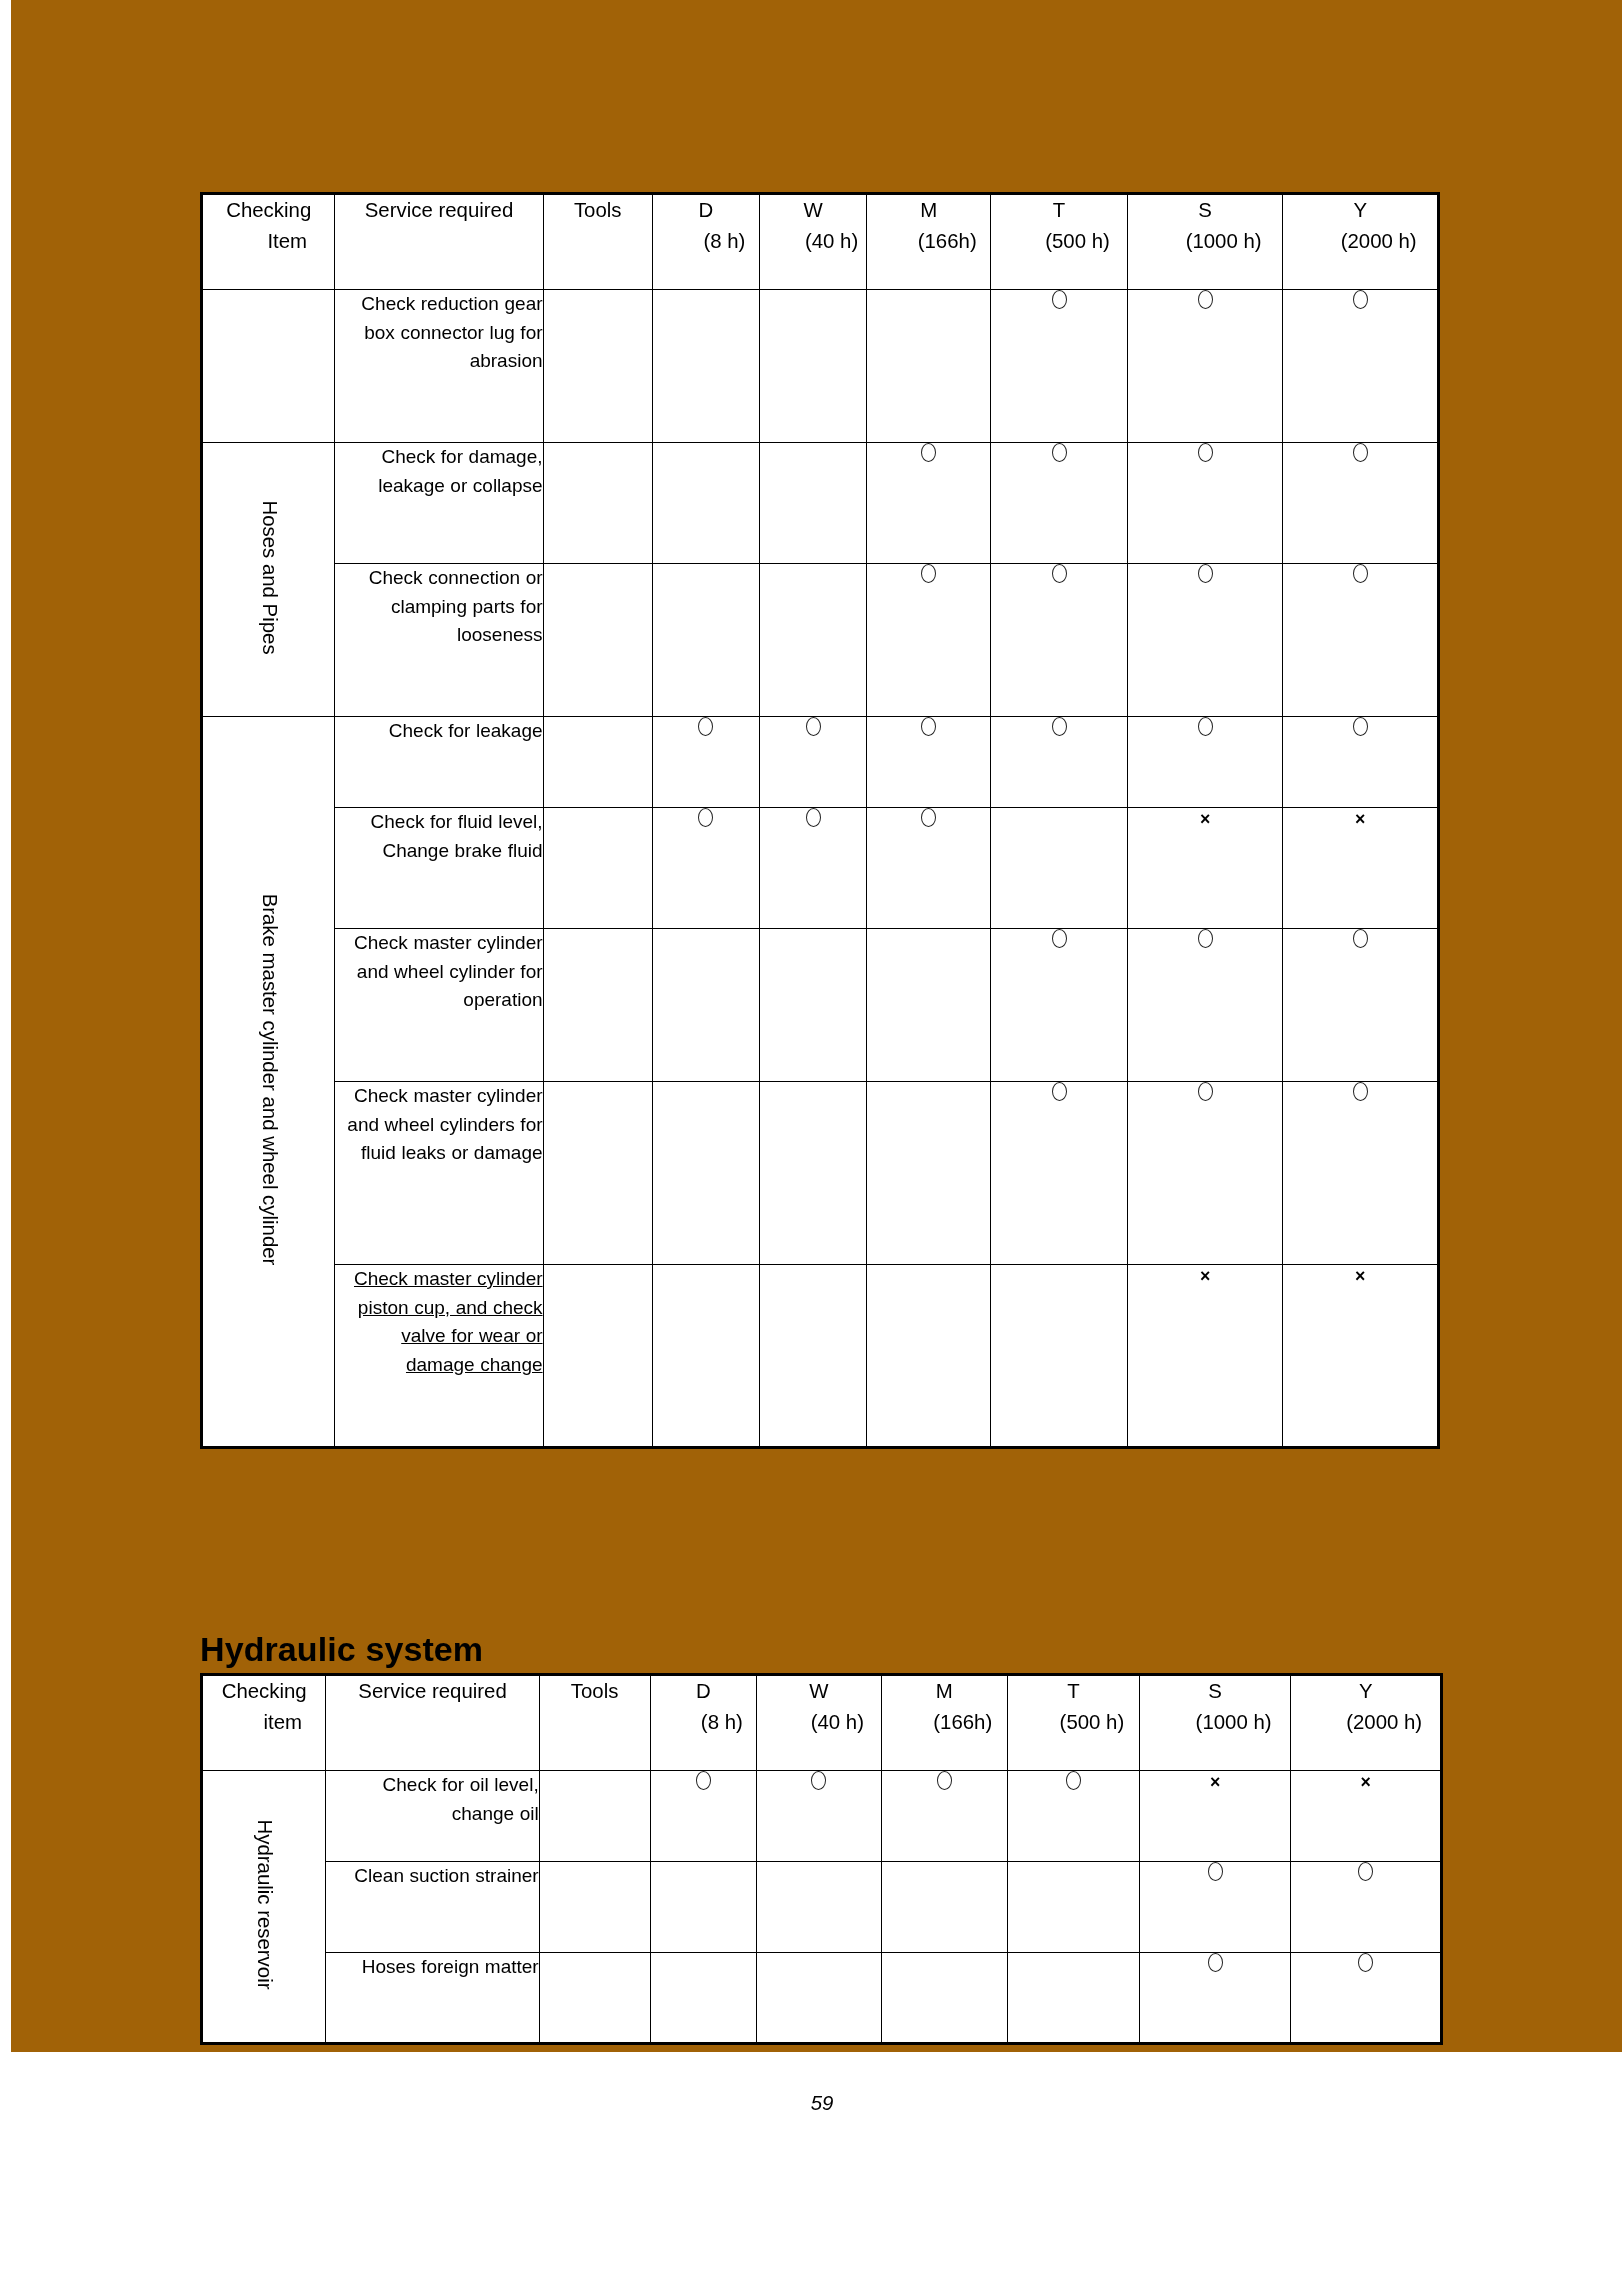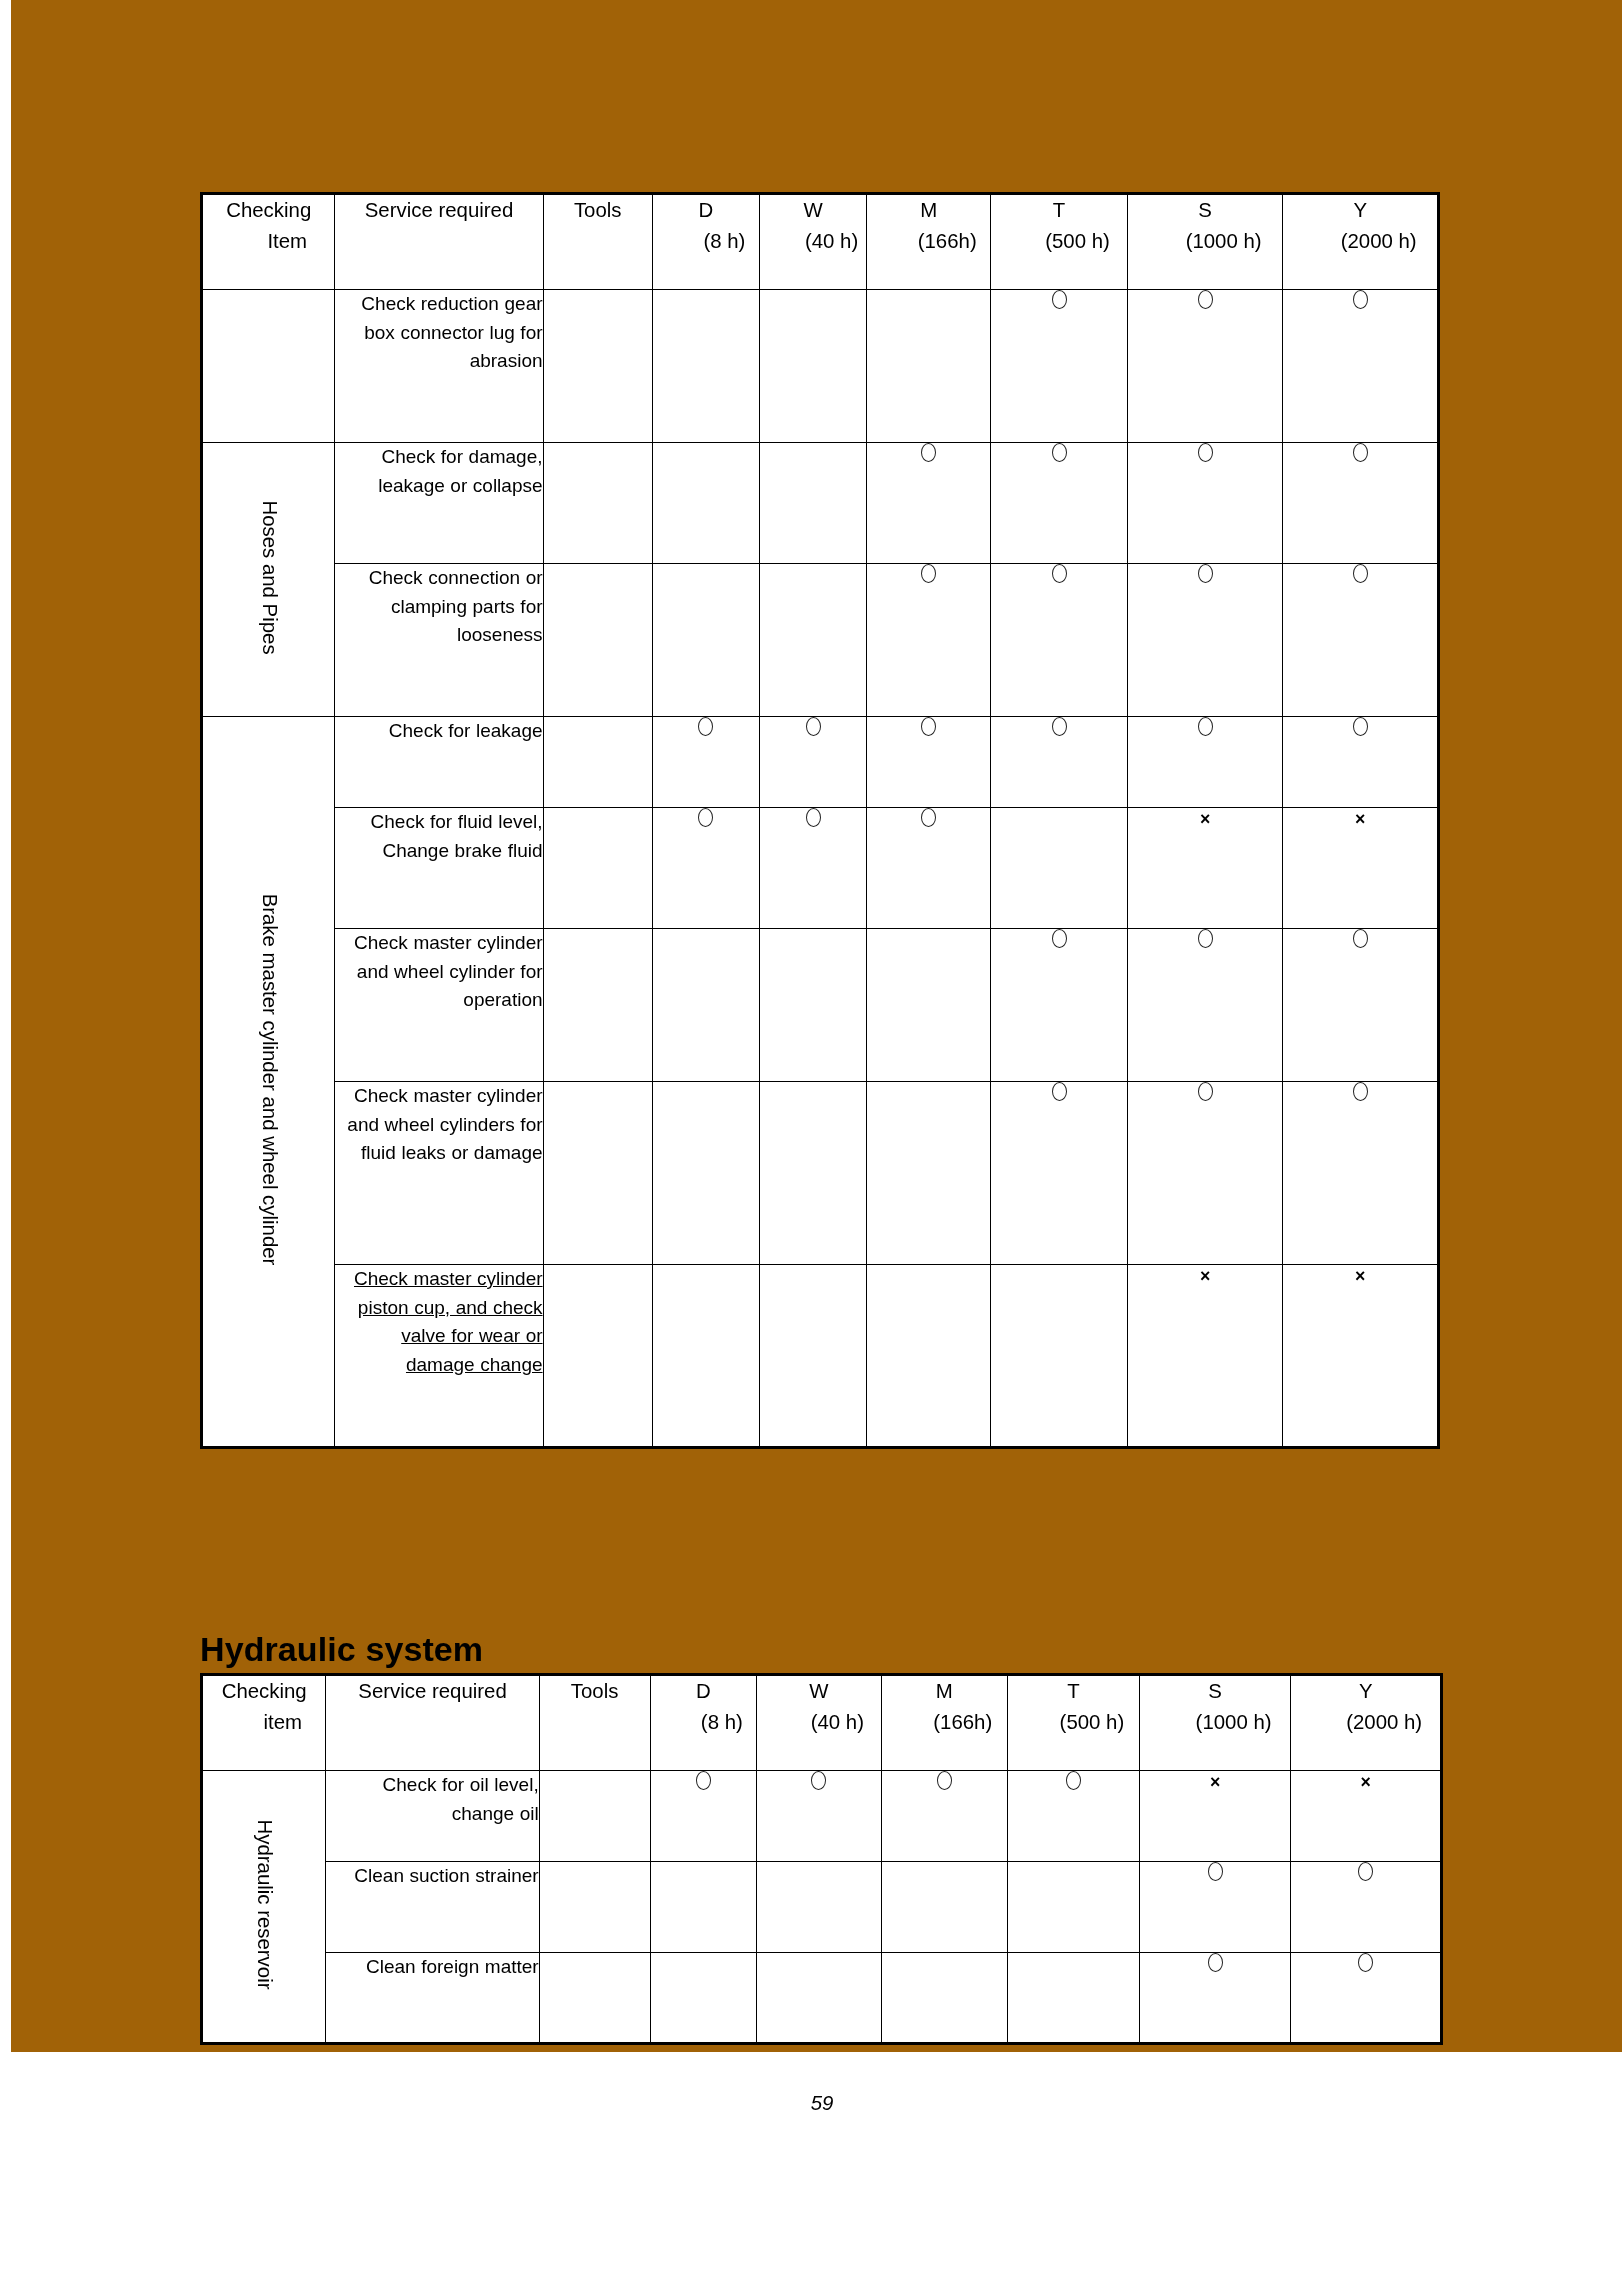--- a/index.html
+++ b/index.html
@@ -348,21 +348,21 @@
         <td class="svc">Clean suction strainer</td>
         <td class="mk"></td>
         <td class="mk"><span class="blank"></span></td>
         <td class="mk"><span class="blank"></span></td>
         <td class="mk"><span class="blank"></span></td>
         <td class="mk"><span class="blank"></span></td>
         <td class="mk"><span class="circle"></span></td>
         <td class="mk"><span class="circle"></span></td>
       </tr>
       <tr style="height:91px;">
-        <td class="svc">Clean foreign matter</td>
+        <td class="svc">Hoses foreign matter</td>
         <td class="mk"></td>
         <td class="mk"><span class="blank"></span></td>
         <td class="mk"><span class="blank"></span></td>
         <td class="mk"><span class="blank"></span></td>
         <td class="mk"><span class="blank"></span></td>
         <td class="mk"><span class="circle"></span></td>
         <td class="mk"><span class="circle"></span></td>
       </tr>
     </tbody>
   </table>

